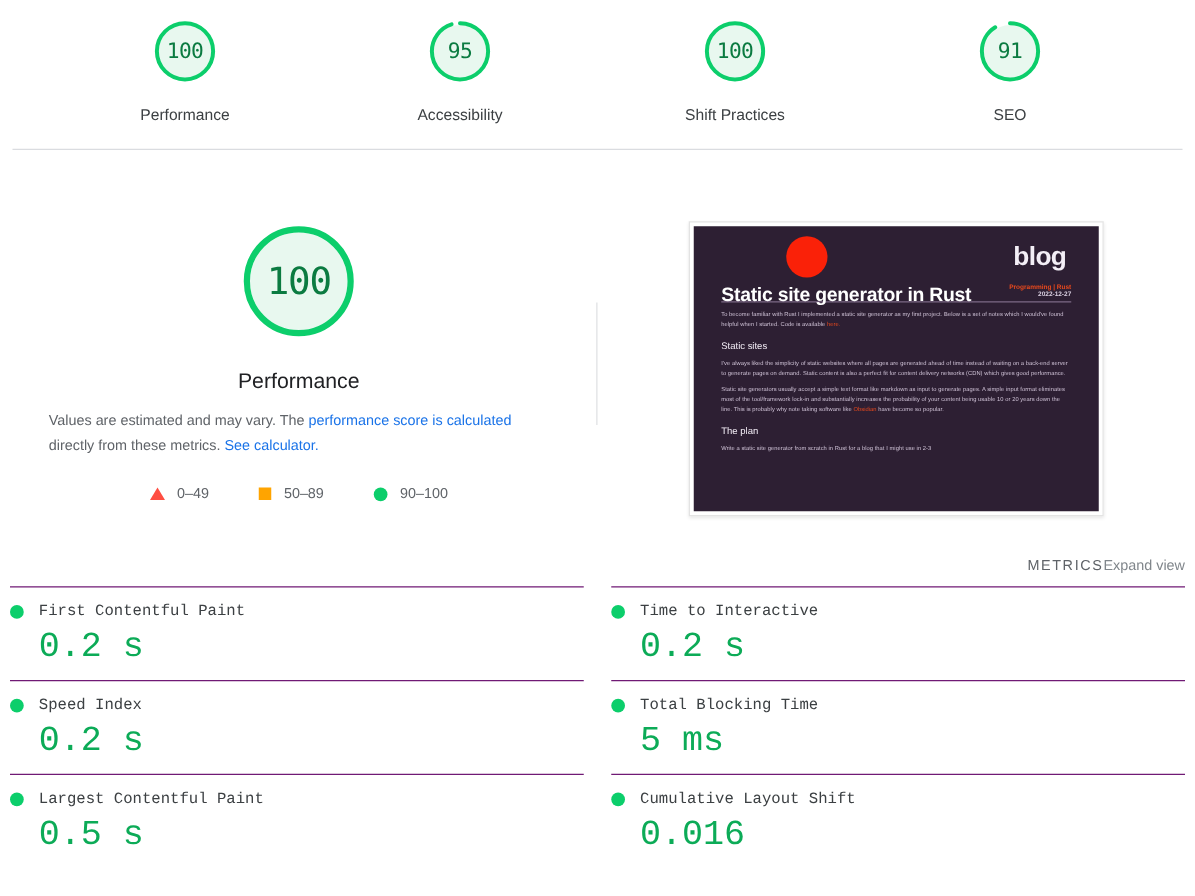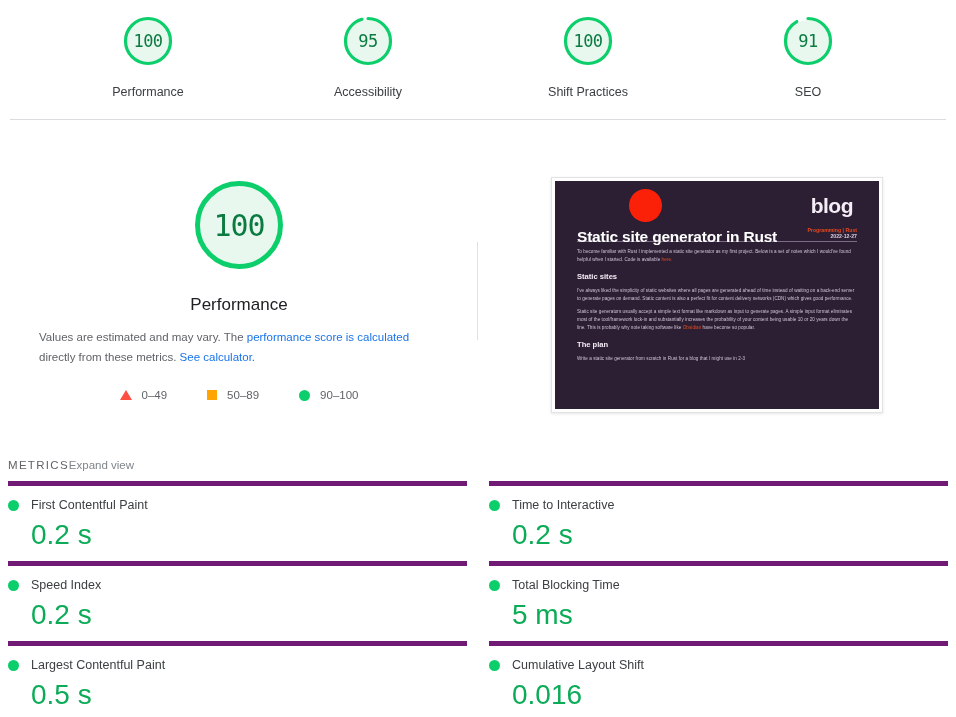--- a/index.html
+++ b/index.html
@@ -157,46 +157,47 @@
   }
   .thumb-tag { color: #e8491d; font-size: 5.2px; font-weight: 700; }
   .thumb-date { color: #d9cfe0; font-size: 5.2px; font-weight: 700; }
   .thumb-rule { height: 1px; background: #7c6a86; margin-top: 2px; }
   .thumb-p {
     color: #cfc2d6; font-size: 4.6px; line-height: 7.6px;
     margin: 6px 0 0 0; letter-spacing: 0.05px;
   }
   .thumb-p .lnk { color: #e8491d; }
   .thumb-h2 {
-    color: #f2ecf5; font-size: 7.6px; font-weight: 700;
+    color: #f2ecf5; font-size: 7.6px; font-weight: 400;
     margin: 9px 0 0 0;
   }
 
   
   .metrics-head {
-    display: flex; align-items: baseline; justify-content: flex-start;
+    display: flex; align-items: baseline; justify-content: flex-end;
     padding: 0 8px 0 8px;
-    margin-top: 46px;
+    margin-top: 34px;
   }
   .metrics-title {
     font-size: 11.5px; letter-spacing: 1.3px; color: #5f6368;
   }
   .expand-view {
     font-size: 11.5px; color: #80868b; cursor: pointer;
   }
   .metrics-grid {
     display: flex;
     padding: 0 8px;
     margin-top: 10px;
     gap: 22px;
   }
   .metrics-col { flex: 1; }
   .metric-row {
-    border-top: 5px solid #701a75;
+    border-top: 1px solid #701a75;
     padding: 12px 0 10px 0;
+    font-family: Liberation Mono, monospace;
   }
   .metric-head { display: flex; align-items: center; gap: 12px; }
   .metric-dot { width: 11px; height: 11px; border-radius: 50%; background: #0cce6b; flex: none; }
   .metric-name { font-size: 12.5px; color: #3c4043; }
   .metric-value {
     margin-top: 7px; margin-left: 23px;
     font-size: 28px; color: #0cab57;
     font-weight: 400;
   }
 </style>

